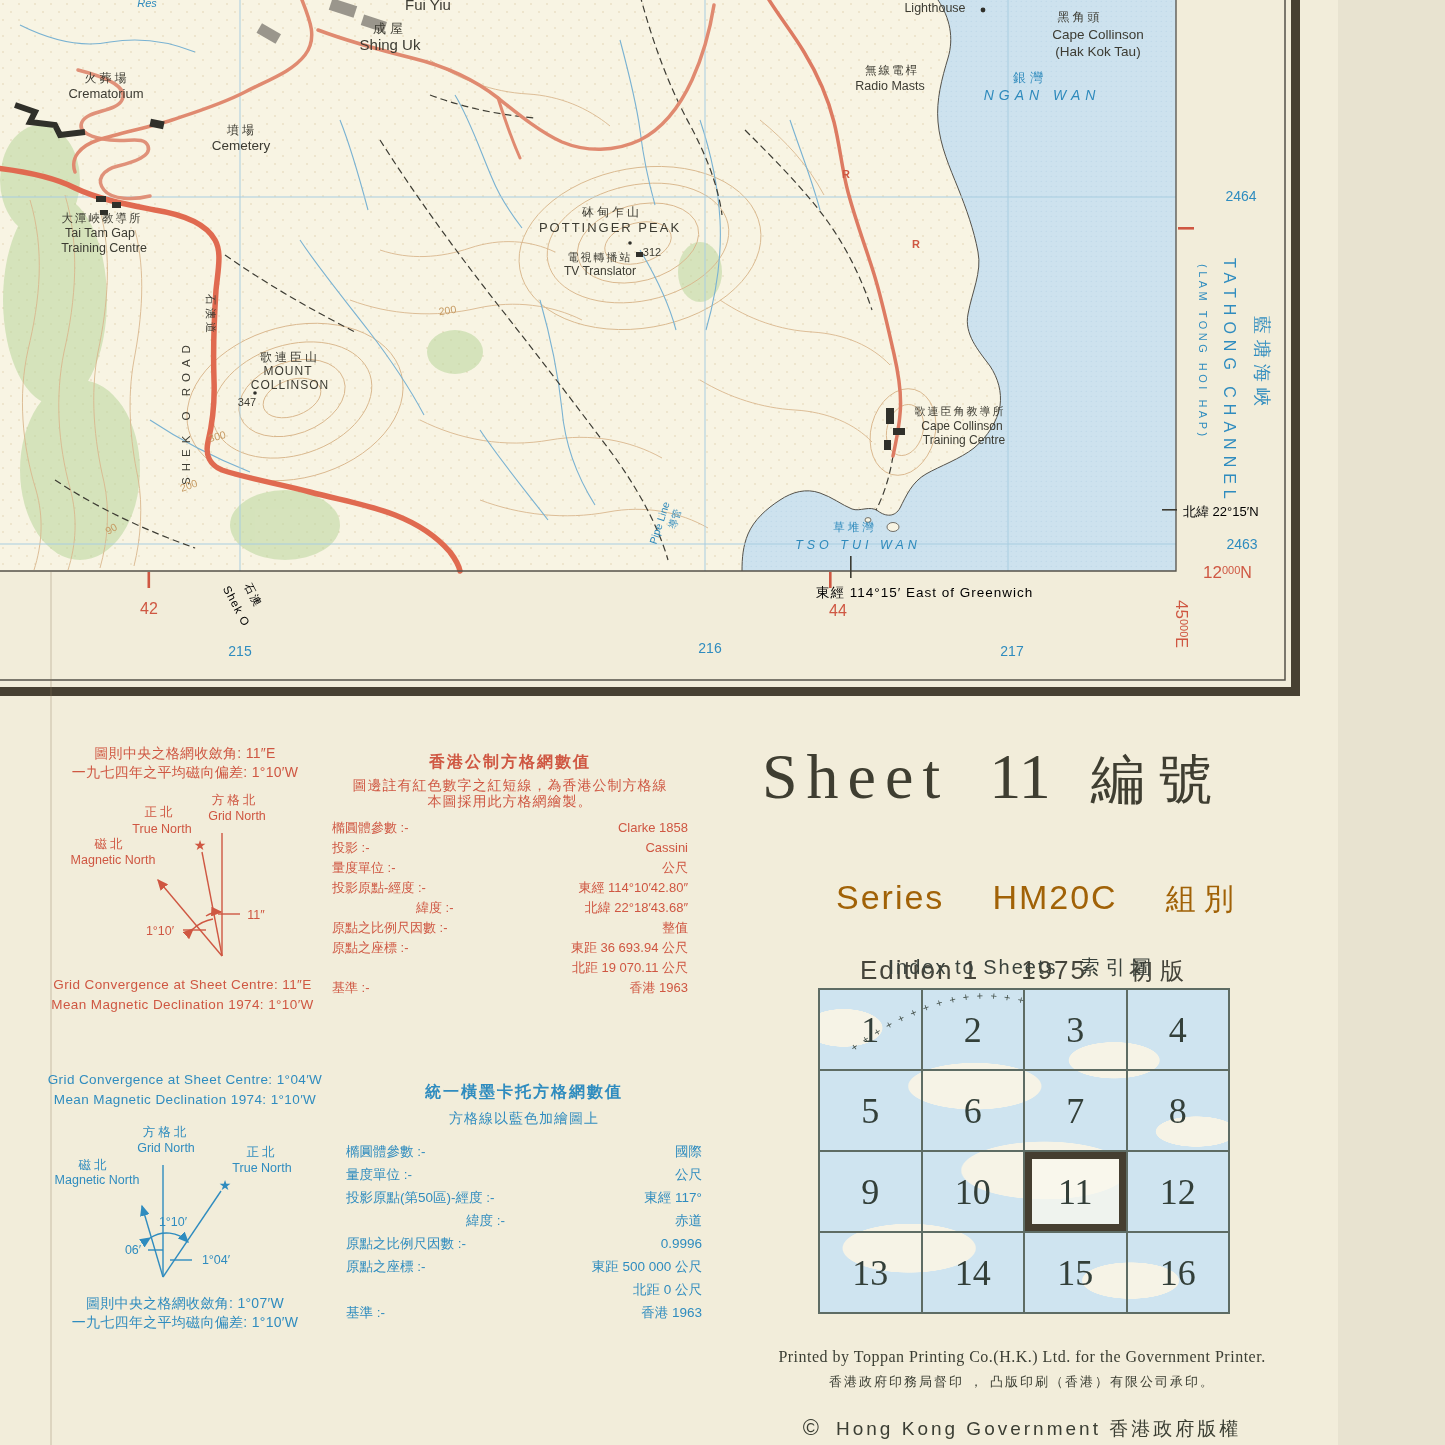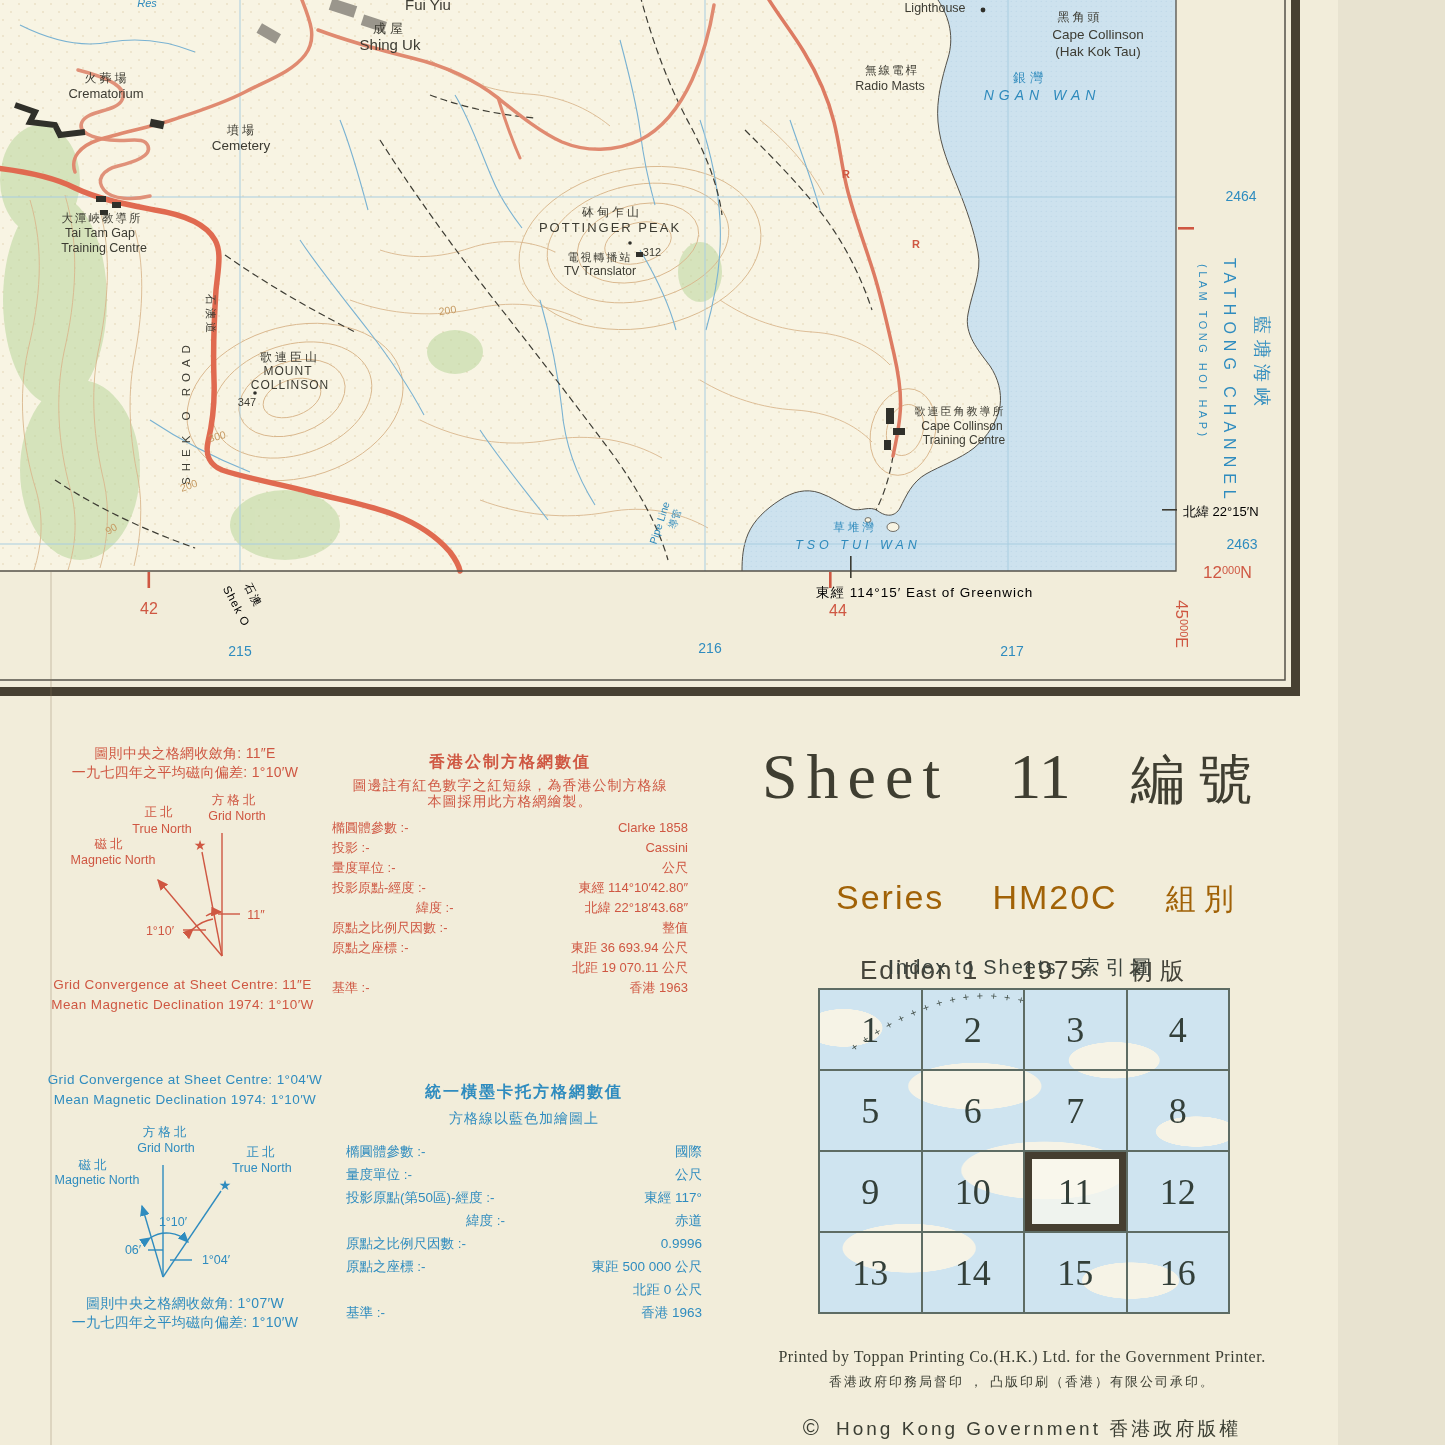--- a/index.html
+++ b/index.html
@@ -16,21 +16,21 @@
   .gtable{width:356px;}
   .g-title{font-size:16px;letter-spacing:2px;text-align:center;font-weight:bold;}
   .g-sub{font-size:14px;letter-spacing:1px;text-align:center;line-height:16px;}
   .g-rows{margin-top:9px;}
   .g-row{display:flex;justify-content:space-between;font-size:13px;line-height:20px;}
   .g-row.tall{line-height:23px;font-size:13.5px;}
   .g-label.indent{padding-left:84px;}
   .g-label.indent2{padding-left:120px;}
   
   .tb-row{display:flex;align-items:baseline;font-family:"Liberation Serif",serif;color:#3f3e31;}
-  #tb-row1{gap:60px;font-size:64px;}
+  #tb-row1{gap:40px;font-size:64px;}
   #tb-row1 .tb-sheet{letter-spacing:9px;}
   #tb-row1 .tb-cjk{font-size:54px;letter-spacing:14px;}
   #tb-row2{gap:48px;font-size:34px;font-family:"Liberation Sans",sans-serif;font-weight:300;letter-spacing:2px;color:#a16207;}
   #tb-row2 .tb-cjk{font-size:30px;letter-spacing:8px;}
   #tb-row3{gap:42px;font-size:26px;font-family:"Liberation Sans",sans-serif;letter-spacing:2px;color:#45443a;}
   #tb-row3 .tb-cjk{font-size:24px;letter-spacing:7px;}
   
   #index-heading{width:410px;font-size:20px;letter-spacing:2px;color:#3a423c;}
   #index-heading .h-cjk{margin-left:22px;letter-spacing:6px;}
   #index-grid{width:410px;height:324px;display:grid;grid-template-columns:repeat(4,1fr);grid-template-rows:repeat(4,1fr);

